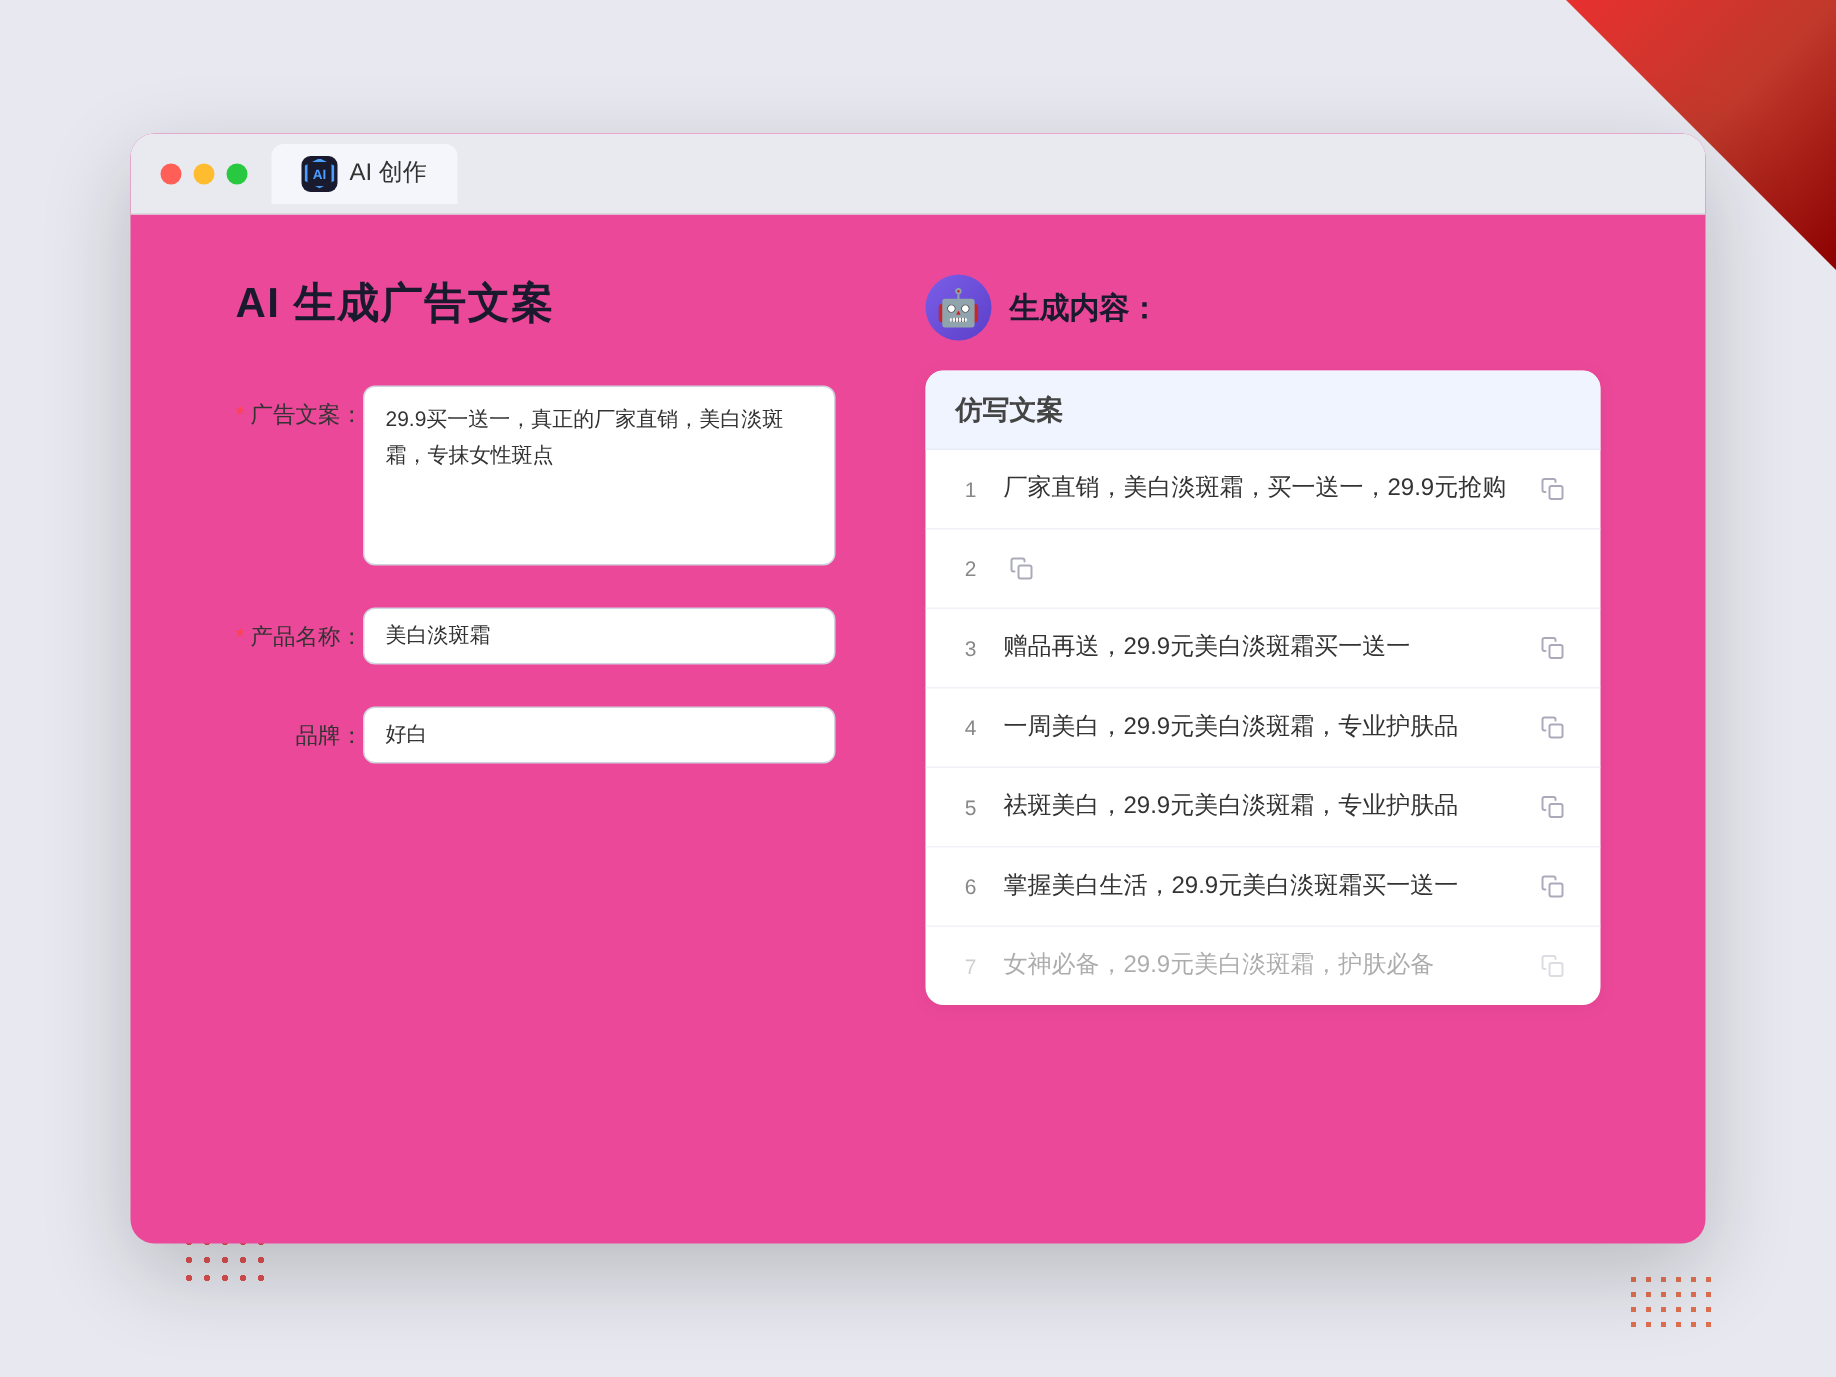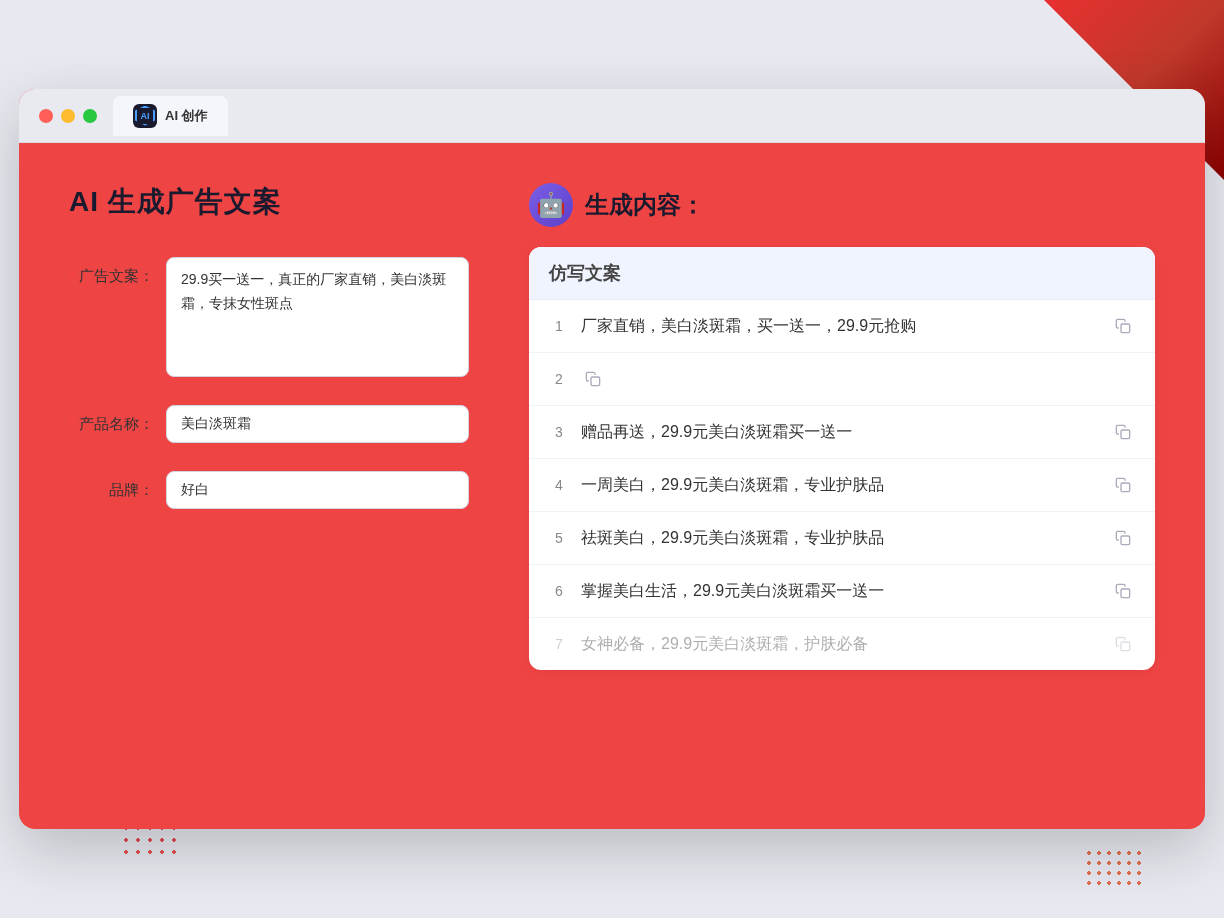--- a/index.html
+++ b/index.html
@@ -42,23 +42,23 @@
       right: 80px;
       width: 60px;
       height: 40px;
       background-image: radial-gradient(circle, #e07050 2px, transparent 2px);
       background-size: 10px 10px;
       z-index: 0;
     }
 
     
     .browser-window {
-      background: #ef4444;
+      background: #ec4899;
       border-radius: 16px;
-      width: 1186px;
+      width: 1050px;
       min-height: 740px;
       box-shadow: 0 20px 60px rgba(0,0,0,0.2);
       position: relative;
       z-index: 1;
       overflow: hidden;
     }
 
     
     .title-bar {
       background: #e8eaf0;
@@ -111,29 +111,29 @@
       position: absolute;
     }
     .ai-icon-text {
       color: #4a9eff;
       font-size: 9px;
       font-weight: bold;
       z-index: 1;
     }
 
     .tab-label {
-      font-size: 13px;
+      font-size: 16px;
       color: #333;
-      font-weight: 700;
+      font-weight: 400;
     }
 
     
     .main-content {
       display: flex;
-      padding: 40px 50px;
+      padding: 40px 70px;
       gap: 60px;
       min-height: 680px;
     }
 
     
     .left-panel {
       flex: 0 0 400px;
     }
 
     .page-title {
@@ -141,21 +141,21 @@
       font-weight: 700;
       color: #1a1a2e;
       margin-bottom: 36px;
       letter-spacing: 1px;
     }
 
     .form-group {
       display: flex;
       align-items: flex-start;
       margin-bottom: 28px;
-      gap: 12px;
+      gap: 0;
     }
 
     .form-label {
       font-size: 15px;
       color: #333;
       white-space: nowrap;
       padding-top: 10px;
       min-width: 85px;
       text-align: right;
     }
@@ -219,21 +219,21 @@
       font-size: 22px;
       position: relative;
       overflow: visible;
     }
     .robot-icon::before {
       content: '🤖';
       font-size: 24px;
     }
 
     .result-title {
-      font-size: 24px;
+      font-size: 20px;
       font-weight: 600;
       color: #1a1a2e;
     }
 
     .result-table {
       background: white;
       border-radius: 12px;
       overflow: hidden;
       box-shadow: 0 2px 12px rgba(0,0,0,0.06);
     }

